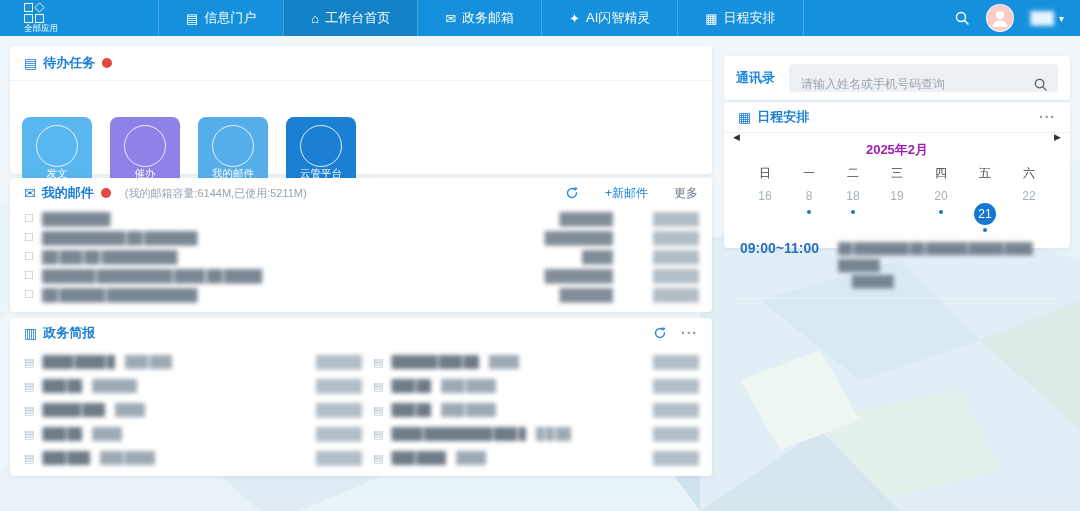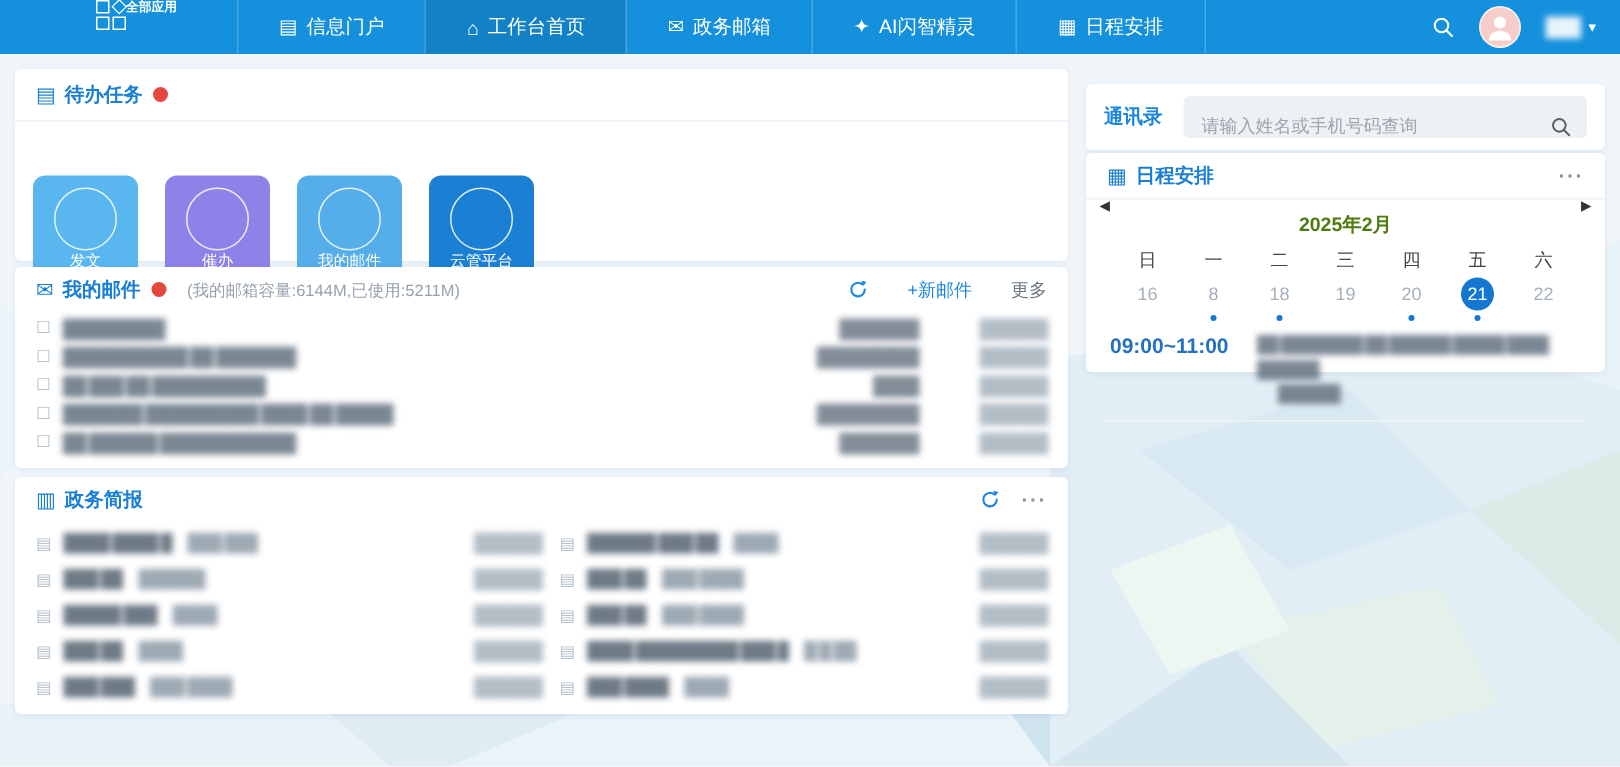--- a/index.html
+++ b/index.html
@@ -2,21 +2,21 @@
 <html><head>
 <meta charset="utf-8">
 <style>
   html,body{margin:0;padding:0;}
   body{font-family:"Liberation Sans","DejaVu Sans",sans-serif;}
   .page{position:relative;width:1080px;height:511px;overflow:hidden;background:#f0f6fa;}
   .bg-svg{position:absolute;inset:0;z-index:0;}
 
   
   .topbar{position:absolute;top:0;left:0;right:0;height:36px;background:#1590dc;display:flex;align-items:stretch;color:#fff;z-index:3;}
-  .logo-wrap{width:158px;display:flex;flex-direction:row;align-items:flex-start;justify-content:center;padding-left:24px;box-sizing:border-box;font-weight:bold;}
+  .logo-wrap{width:158px;display:flex;flex-direction:column;align-items:flex-start;justify-content:center;padding-left:24px;box-sizing:border-box;}
   .logo-grid{display:grid;grid-template-columns:9px 9px;grid-template-rows:9px 9px;gap:2px;margin-bottom:1px;}
   .logo-cell{border:1.5px solid #fff;box-sizing:border-box;}
   .logo-cell.diamond{transform:rotate(45deg) scale(.82);}
   .logo-label{font-size:8.5px;line-height:1;}
   .nav{display:flex;align-items:stretch;}
   .nav-item{display:flex;align-items:center;gap:6px;padding:0 27px;border-left:1px solid rgba(255,255,255,.22);font-size:13px;cursor:pointer;white-space:nowrap;}
   .nav-item:last-child{border-right:1px solid rgba(255,255,255,.22);}
   .nav-item.active{background:rgba(0,0,0,.10);}
   .nav-icon{font-size:13px;}
   .top-right{margin-left:auto;display:flex;align-items:center;gap:16px;padding-right:16px;}
@@ -73,27 +73,27 @@
   
   .panel-contacts{left:724px;top:56px;width:346px;height:44px;display:flex;align-items:center;padding:0 12px;}
   .contacts-title{color:#1b86e0;font-size:13px;font-weight:700;white-space:nowrap;}
   .search-box{margin-left:14px;flex:1;height:28px;background:#eef1f4;border-radius:4px;display:flex;align-items:flex-end;padding:0 10px;}
   .search-box input{border:none;background:transparent;font-size:12px;color:#333;flex:1;outline:none;font-family:inherit;}
   .search-box input::placeholder{color:#9aa5af;}
 
   
   .panel-sched{left:724px;top:102px;width:346px;height:146px;}
   .panel-sched .sec-head{height:30px;border-bottom:1px solid #eef2f6;}
-  .month{ text-align:center;font-size:13px;font-weight:700;color:#4d7c0f;margin-top:8px;}
+  .month{ text-align:center;font-size:13px;font-weight:700;color:#a21caf;margin-top:8px;}
   .cal{position:relative;padding:6px 26px 0;}
   .cal-days{display:flex;justify-content:space-between;}
   .day{width:30px;display:flex;flex-direction:column;align-items:center;gap:3px;cursor:pointer;}
   .wd{font-size:12px;color:#444;}
   .dnum{width:22px;height:22px;border-radius:50%;display:flex;align-items:center;justify-content:center;font-size:12px;color:#a6b0ba;}
-  .dnum.sel{background:#1677d2;color:#fff;}
+  .dnum.sel{background:#1677d2;color:#fff;margin-top:18px;}
   .dot{width:4px;height:4px;border-radius:50%;background:#1677d2;}
   .cal-arrow{position:absolute;top:30px;font-size:9px;color:#333;cursor:pointer;}
   .cal-arrow.prev{left:9px;}
   .cal-arrow.next{right:9px;}
   .ev-wrap{display:flex;align-items:flex-start;margin:8px 12px 0;padding:0 4px 8px;border-bottom:1px solid #f0f3f6;}
   .ev-time{color:#2470c2;font-size:14px;font-weight:600;width:98px;flex:none;}
   .ev-text{font-size:11px;color:#6c7a87;line-height:1.5;}
   .ev-line2{margin-left:14px;}
 </style>
 </head>

